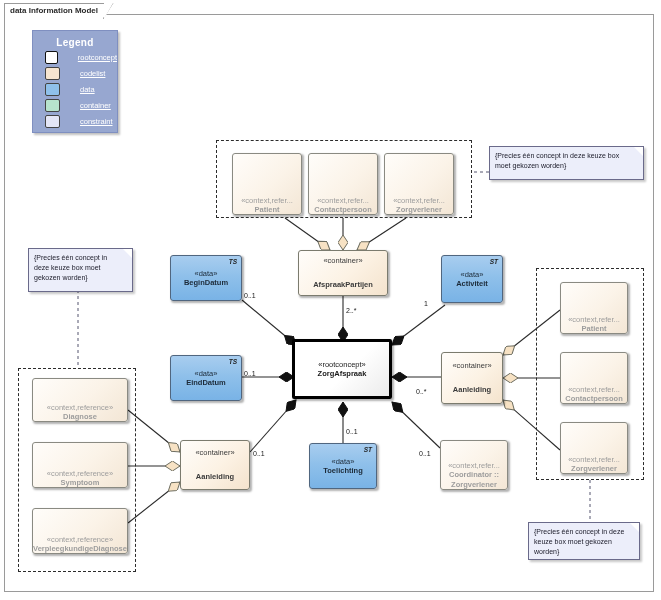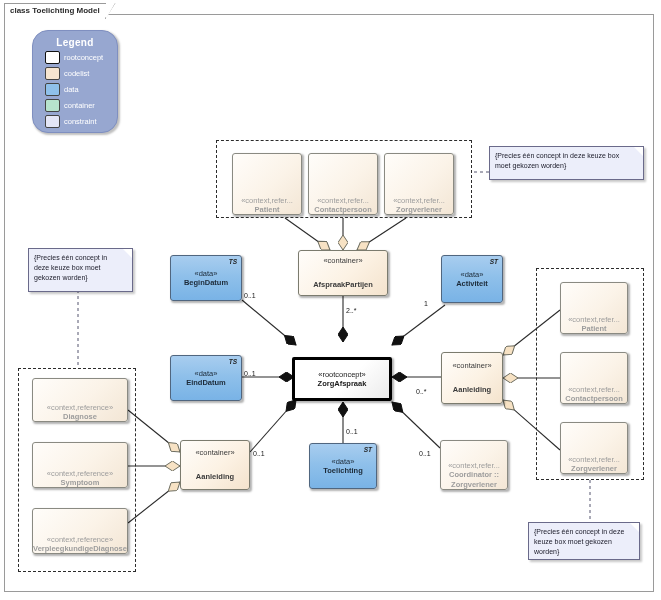--- a/index.html
+++ b/index.html
@@ -32,31 +32,31 @@
   .n-ref .nm{color:#9d9d9d;}
   
   .n-data{border:1px solid #50667f;
     background:linear-gradient(180deg,#a8cdef 0%,#8fc0ea 45%,#79b3e6 100%);color:#1c2a38;}
   
   .n-root{border:3px solid #000000;border-radius:2px;
     background:linear-gradient(135deg,#ffffff 0%,#ffffff 55%,#ebebeb 100%);color:#1a1a1a;}
 
   
   .legend{position:absolute;box-sizing:border-box;background:#97a7d0;border:1px solid #7f8fc0;
-    border-radius:16px;z-index:4;box-shadow:1.5px 1.5px 2px rgba(0,0,0,.25);}
+    border-radius:0;z-index:4;box-shadow:1.5px 1.5px 2px rgba(0,0,0,.25);}
   .legend .lg-title{text-align:center;font-size:10px;font-weight:bold;color:#ffffff;
     margin-top:6px;letter-spacing:.3px;}
   .legend .lg-row{display:flex;align-items:center;margin:3px 0 0 12px;}
   .legend .sw{width:15px;height:13px;border:1px solid #444;border-radius:2px;box-sizing:border-box;}
   .legend .sw.root{background:#ffffff;border:1.5px solid #111;}
   .legend .sw.cont{background:#f7e5d0;}
   .legend .sw.data{background:#8fc0ea;}
   .legend .sw.code{background:#b7e3cd;}
   .legend .sw.cons{background:#e4e6f6;}
-  .legend .lg-lab{font-size:7.5px;color:#ffffff;margin-left:4px;}
+  .legend .lg-lab{font-size:7.5px;color:#ffffff;margin-left:20px;text-decoration:underline;}
 
   
   .note{position:absolute;box-sizing:border-box;background:#eceefa;border:1px solid #6a6a8a;
     font-size:7px;color:#20202e;line-height:10px;padding:4px 10px 3px 5px;z-index:4;
     box-shadow:1.5px 1.5px 2px rgba(0,0,0,.22);}
   .note:after{content:"";position:absolute;right:0;top:0;width:0;height:0;
     border-top:9px solid #ffffff;border-left:9px solid transparent;}
 
   
   .group{position:absolute;box-sizing:border-box;border:1.4px dashed #2b2b2b;z-index:1;background:transparent;}
@@ -65,21 +65,21 @@
   svg.wires{position:absolute;left:0;top:0;width:661px;height:600px;z-index:2;pointer-events:none;}
   .mult{position:absolute;font-size:7px;color:#151515;z-index:4;white-space:nowrap;}
 </style>
 </head>
 <body>
 
 <div id="canvas">
 
   <div class="frame"></div>
   <div class="title-tab">
-    <span>class Toelichting Model</span>
+    <span>data Information Model</span>
     <svg class="tabline" viewBox="0 0 11 16">
       <path d="M0,16 L10,0" stroke="#9a9a9a" stroke-width="1" fill="none"></path>
     </svg>
   </div>
 
   <div class="group" style="left:216px;top:140px;width:256px;height:78px;"></div>
   <div class="group" style="left:536px;top:268px;width:108px;height:212px;"></div>
   <div class="group" style="left:18px;top:368px;width:118px;height:204px;"></div>
 
   <svg class="wires" viewBox="0 0 661 600">
@@ -192,21 +192,21 @@
     <div class="stereo">«data»</div>
     <div class="nm">EindDatum</div>
   </div>
 
   <div class="node n-data" style="left:441px;top:255px;width:62px;height:48px;">
     <span class="corner">ST</span>
     <div class="stereo">«data»</div>
     <div class="nm">Activiteit</div>
   </div>
 
-  <div class="node n-root" style="left:292px;top:357px;width:100px;height:44px;">
+  <div class="node n-root" style="left:292px;top:339px;width:100px;height:60px;">
     <div class="stereo">«rootconcept»</div>
     <div class="nm">ZorgAfspraak</div>
   </div>
 
   <div class="node n-container" style="left:441px;top:352px;width:62px;height:52px;">
     <div class="stereo">«container»</div>
     <div class="nm">Aanleiding</div>
   </div>
 
   <div class="node n-container" style="left:180px;top:440px;width:70px;height:50px;">

